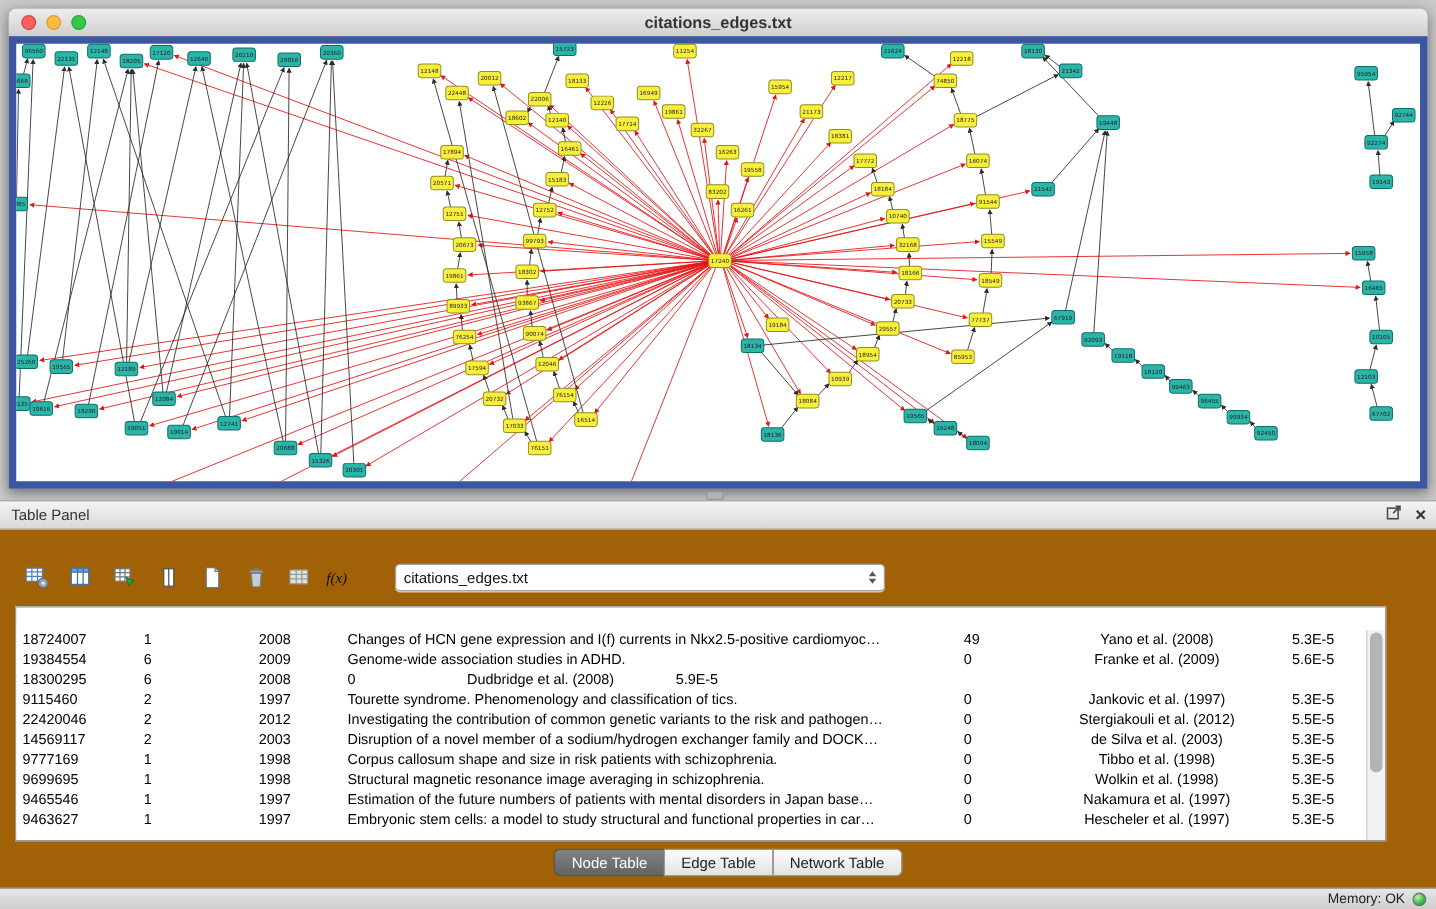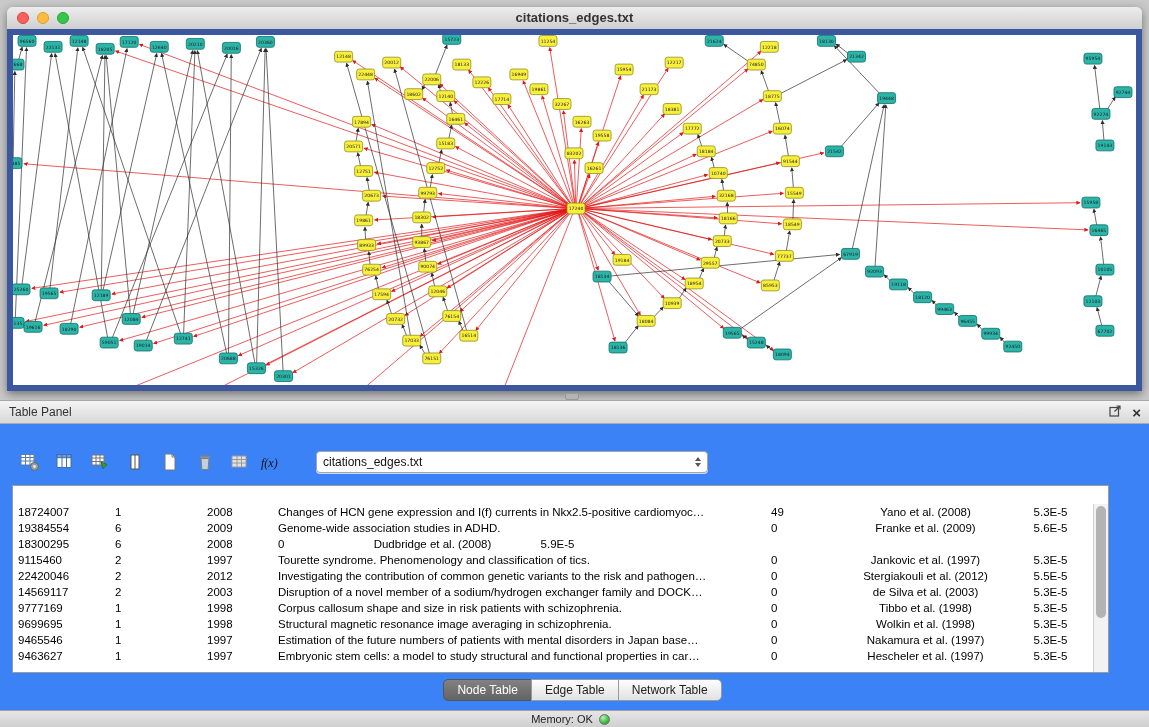--- a/index.html
+++ b/index.html
@@ -38,21 +38,21 @@
   }
   .net-canvas{width:100%;height:100%;background:#ffffff;display:block;}
   .node-label{font-size:4.6px;text-anchor:middle;fill:#1c1c1c;font-family:"DejaVu Sans",sans-serif;}
 
   
   .resize-dot{position:absolute;left:565px;top:393px;width:12px;height:5px;border-radius:2px;background:#b4b4b4;border:1px solid #999;}
 
   
   .table-panel{
     position:absolute;left:0;top:400px;width:1149px;height:310px;
-    background:#3b82f6;border-top:1px solid #a8a8a8;
+    background:#a16207;border-top:1px solid #a8a8a8;
   }
   .tp-titlebar{
     height:22px;background:linear-gradient(#f4f4f4,#d8d8d8);
     border-bottom:1px solid #adadad;position:relative;
   }
   .tp-title{font-size:12px;color:#333;line-height:22px;padding-left:9px;}
   .tp-icons{position:absolute;right:8px;top:0;height:22px;display:flex;align-items:center;gap:10px;}
   .tp-close{font-size:15px;font-weight:bold;color:#333;line-height:15px;cursor:default;}
 
   .tp-toolbar{
@@ -101,21 +101,21 @@
     border:1px solid #9a9a9a;margin-left:-1px;
   }
   .tab:first-child{border-radius:5px 0 0 5px;margin-left:16px;}
   .tab:last-child{border-radius:0 5px 5px 0;}
   .tab.selected{background:linear-gradient(#828282,#636363);color:#fff;border-color:#565656;}
 
   
   .statusbar{
     position:absolute;left:0;bottom:0;width:1149px;height:17px;
     background:linear-gradient(#e6e6e6,#cfcfcf);border-top:1px solid #a0a0a0;
-    display:flex;align-items:center;justify-content:center;gap:6px;
+    display:flex;align-items:center;justify-content:flex-end;gap:6px;
     box-sizing:border-box;padding-right:8px;
   }
   .mem-label{font-size:11px;color:#222;}
   .mem-led{
     width:11px;height:11px;border-radius:50%;
     background:radial-gradient(circle at 35% 30%, #bdf2b4, #3dbb3d 60%, #2a9a2a);
     border:1px solid #6f6f6f;box-sizing:border-box;
   }
 </style>
 </head>

